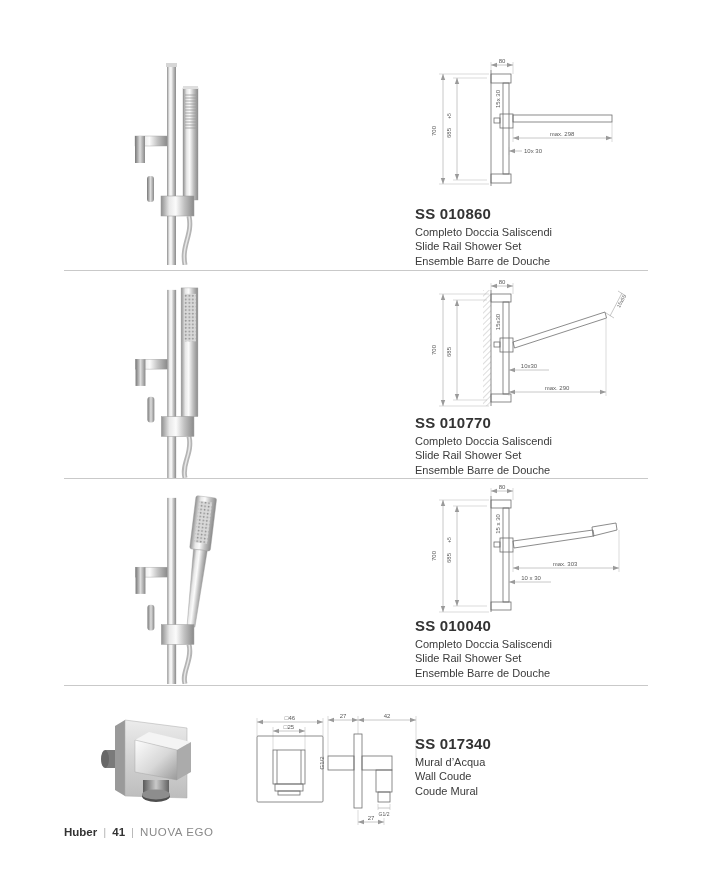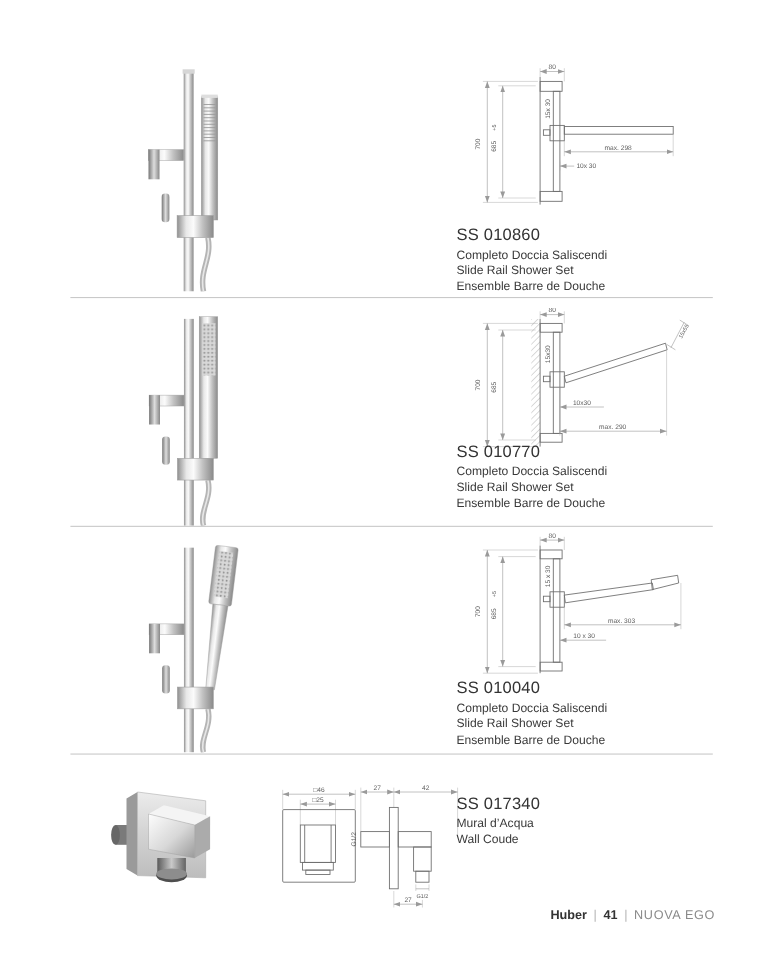--- a/index.html
+++ b/index.html
@@ -1,23 +1,23 @@
 <!DOCTYPE html>
 <html><head>
 <meta charset="utf-8">
 <style>
   html,body{margin:0;padding:0;background:#ffffff;}
   body{width:710px;height:872px;position:relative;overflow:hidden;
        font-family:"Liberation Sans",sans-serif;color:#3a3a3a;}
   .abs{position:absolute;}
   .separator{position:absolute;left:64px;width:584px;height:1px;background:#c9c9c9;}
   .product-info{position:absolute;left:415px;width:220px;}
-  .product-code{font-size:15px;font-weight:400;color:#333;margin:0 0 3px 0;letter-spacing:.2px;}
+  .product-code{font-size:15px;font-weight:700;color:#333;margin:0 0 3px 0;letter-spacing:.2px;}
   .product-desc{font-size:11px;line-height:1.3;color:#3a3a3a;}
-  .footer{position:absolute;top:826px;left:64px;width:586px;text-align:right;font-size:11.5px;}
+  .footer{position:absolute;top:826px;left:64px;width:586px;font-size:11.5px;}
   .footer .brand,.footer .pageno{font-weight:700;color:#333;}
   .footer .div{color:#b5b5b5;margin:0 6px;font-weight:400;}
   .footer .series{color:#8a8a8a;letter-spacing:.6px;}
   svg{display:block;}
   svg text{font-family:"Liberation Sans",sans-serif;fill:#5a5a5a;}
   .dim{font-size:6px;}
   .dimS{font-size:5px;}
   .obj{stroke:#6e6e6e;stroke-width:.8;fill:none;}
   .dln{stroke:#9a9a9a;stroke-width:.55;fill:none;}
   .ext{stroke:#b0b0b0;stroke-width:.45;fill:none;}
@@ -188,21 +188,21 @@
     <line class="dln" x1="193" y1="11" x2="201" y2="16"></line>
     <text class="dimS" x="198" y="22" text-anchor="middle" transform="rotate(-62 198 22)">15x55</text>
     <line class="dln" x1="84" y1="90" x2="124" y2="90" marker-start="url(#d2a)"></line>
     <text class="dim" x="104" y="88" text-anchor="middle">10x30</text>
     <line class="ext" x1="84" y1="72" x2="84" y2="116"></line>
       <line class="ext" x1="181" y1="38" x2="181" y2="116"></line>
     <line class="dln" x1="84" y1="112" x2="181" y2="112" marker-start="url(#d2a)" marker-end="url(#d2a)"></line>
     <text class="dim" x="132" y="110" text-anchor="middle">max. 290</text>
   </svg>
 
-  <div class="product-info" style="top:126px;">
+  <div class="product-info" style="top:138px;">
     <div class="product-code">SS 010770</div>
     <div class="product-desc">Completo Doccia Saliscendi</div>
     <div class="product-desc">Slide Rail Shower Set</div>
     <div class="product-desc">Ensemble Barre de Douche</div>
   </div>
 </div>
 
 <div class="separator" style="top:478px;"></div>
 
 <div class="abs" style="left:0;top:482px;width:710px;height:203px;">
@@ -370,22 +370,23 @@
     <line class="ext" x1="60" y1="94" x2="60" y2="100"></line>
       <line class="ext" x1="72" y1="94" x2="72" y2="100"></line>
     <line class="dln" x1="60" y1="98" x2="72" y2="98"></line>
     <text class="dimS" x="66" y="106" text-anchor="middle">G1/2</text>
     <line class="ext" x1="40" y1="100" x2="40" y2="115"></line>
       <line class="ext" x1="66" y1="108" x2="66" y2="115"></line>
     <line class="dln" x1="40" y1="112" x2="66" y2="112" marker-start="url(#d5a)" marker-end="url(#d5a)"></line>
     <text class="dim" x="53" y="110" text-anchor="middle">27</text>
   </svg>
 
-  <div class="product-info" style="top:22px;">
+  <div class="product-info" style="top:35px;">
     <div class="product-code">SS 017340</div>
     <div class="product-desc">Mural d’Acqua</div>
     <div class="product-desc">Wall Coude</div>
+    <div class="product-desc">Coude Mural</div>
   </div>
 </div>
 
 <div class="footer">
   <span class="brand">Huber</span><span class="div">|</span><span class="pageno">41</span><span class="div">|</span><span class="series">NUOVA EGO</span>
 </div>
 
 </body></html>

